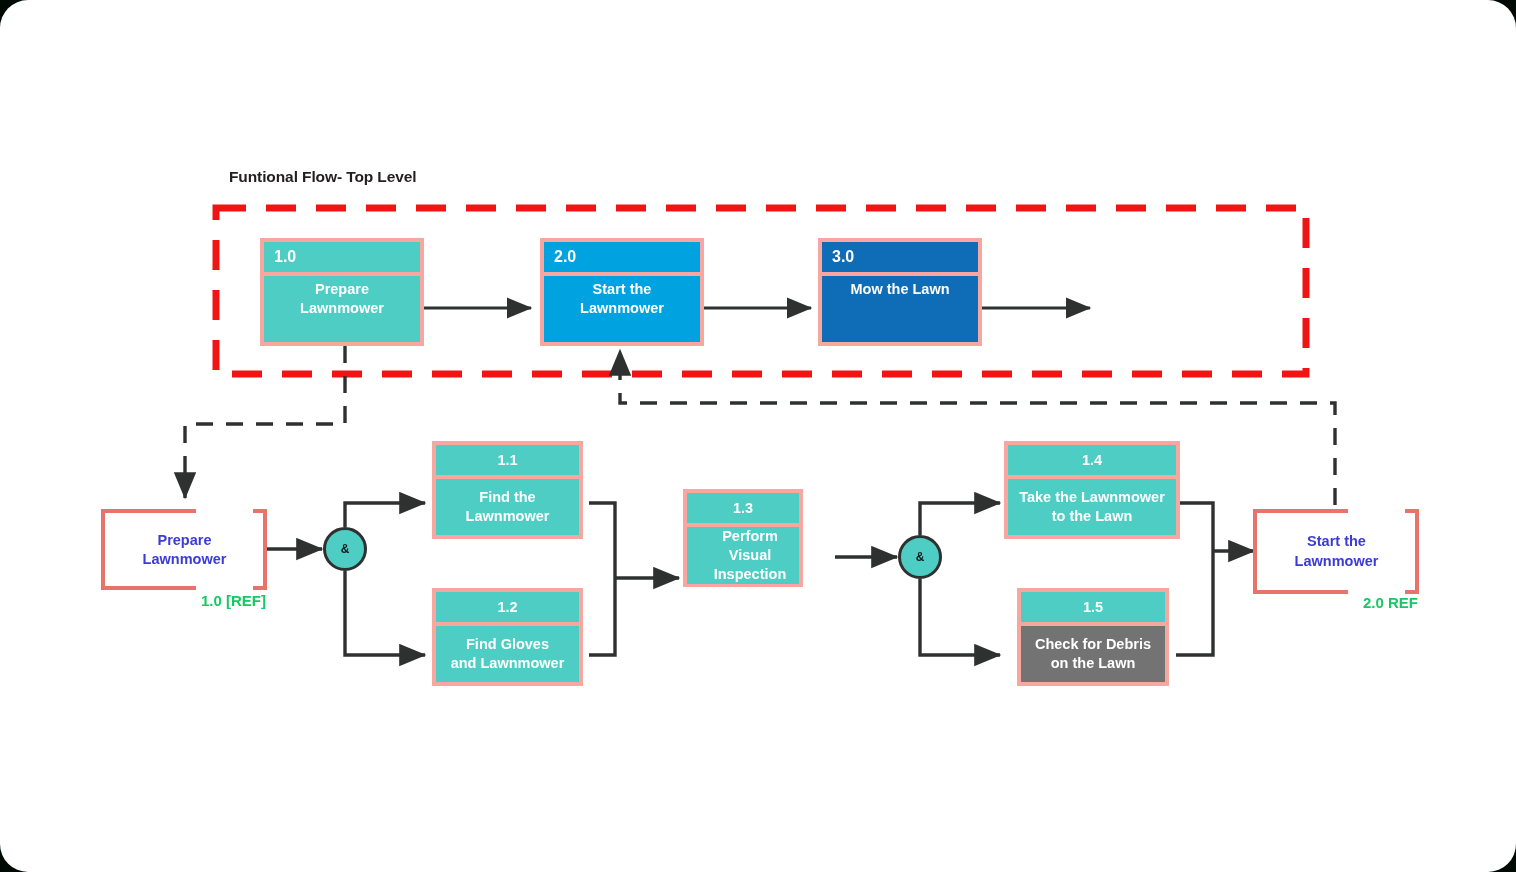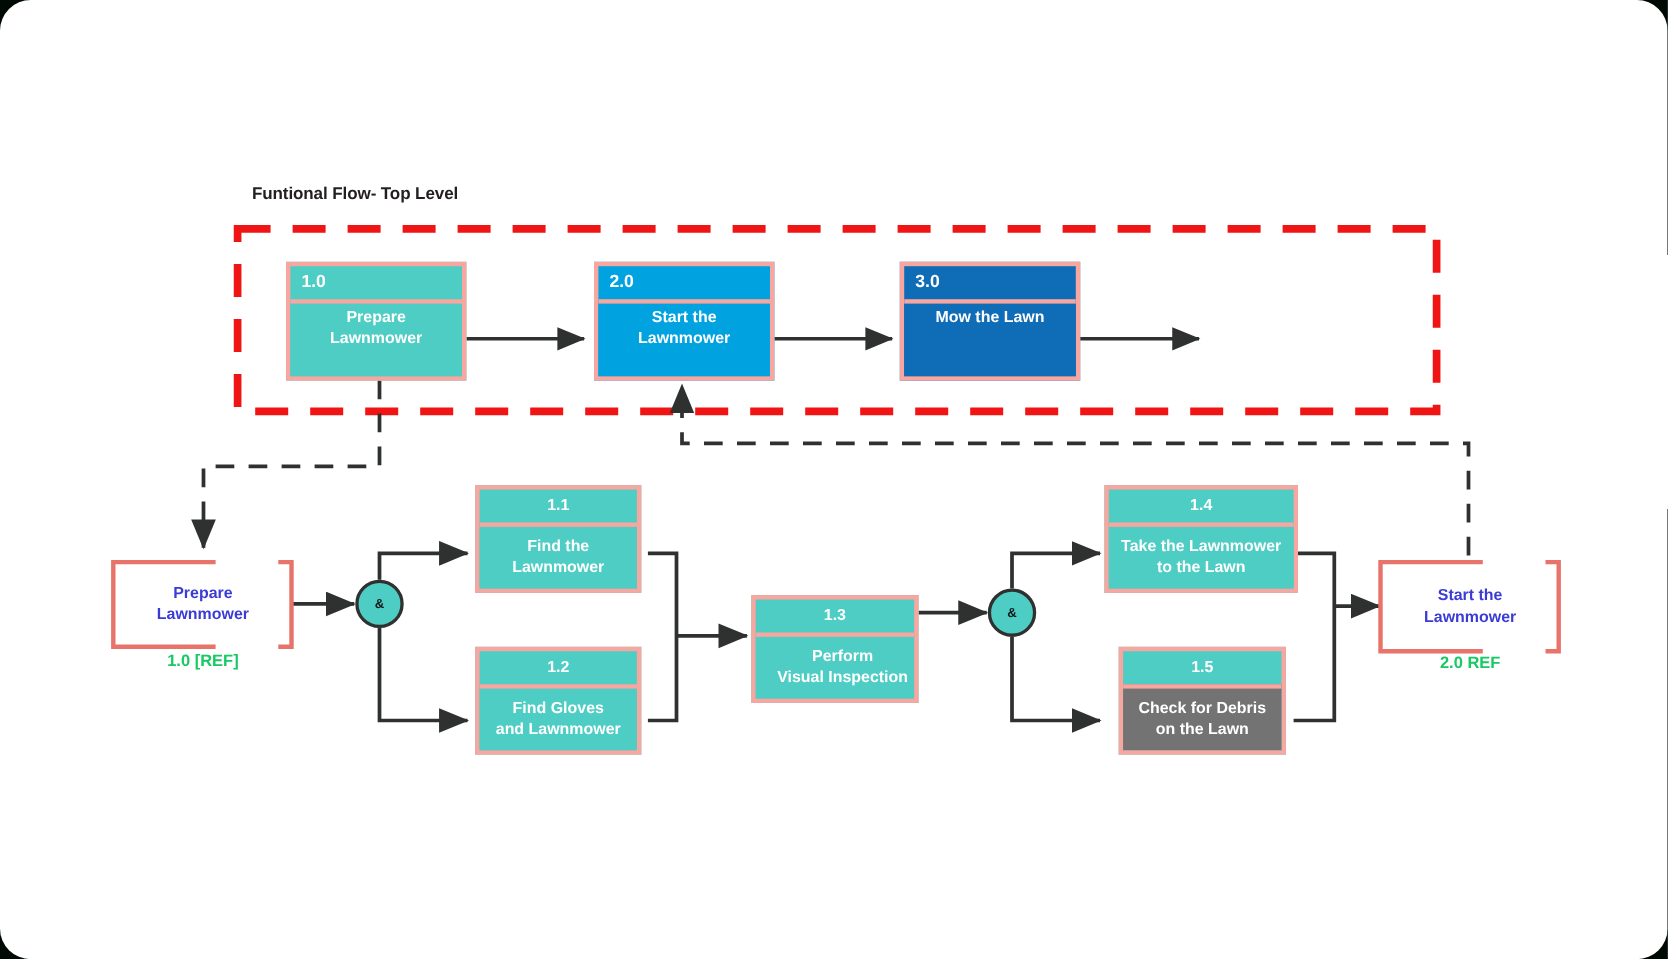--- a/index.html
+++ b/index.html
@@ -81,21 +81,21 @@
     font-weight: bold;
     text-align: center;
     line-height: 1.33;
     z-index: 2;
   }
   .ref-caption {
     position: absolute;
     color: #17c964;
     font-size: 15px;
     font-weight: bold;
-    text-align: center;
+    text-align: right;
     white-space: nowrap;
   }
 
   
   .and-gate {
     position: absolute;
     width: 44px; height: 44px;
     border-radius: 50%;
     background: #4ecdc4;
     border: 3px solid #2f3030;
@@ -218,21 +218,21 @@
   <div class="fbox sub" style="left:432px; top:588px; width:151px; height:98px; background:#4ecdc4;">
     <div class="fbox-id">1.2</div>
     <div class="fbox-body" style="background:#4ecdc4;">
       <span style="display:block; width:100%;">
         <span>Find Gloves</span><br>
         <span>and Lawnmower</span>
       </span>
     </div>
   </div>
 
-  <div class="fbox sub" style="left:683px; top:541px; width:152px; height:98px; background:#4ecdc4;">
+  <div class="fbox sub" style="left:683px; top:489px; width:120px; height:98px; background:#4ecdc4;">
     <div class="fbox-id">1.3</div>
     <div class="fbox-body" style="background:#4ecdc4;padding-left:18px;">
       <span style="display:block; width:100%;">
         <span>Perform</span><br>
         <span>Visual Inspection</span>
       </span>
     </div>
   </div>
 
   <div class="fbox sub" style="left:1004px; top:441px; width:176px; height:98px; background:#4ecdc4;">

